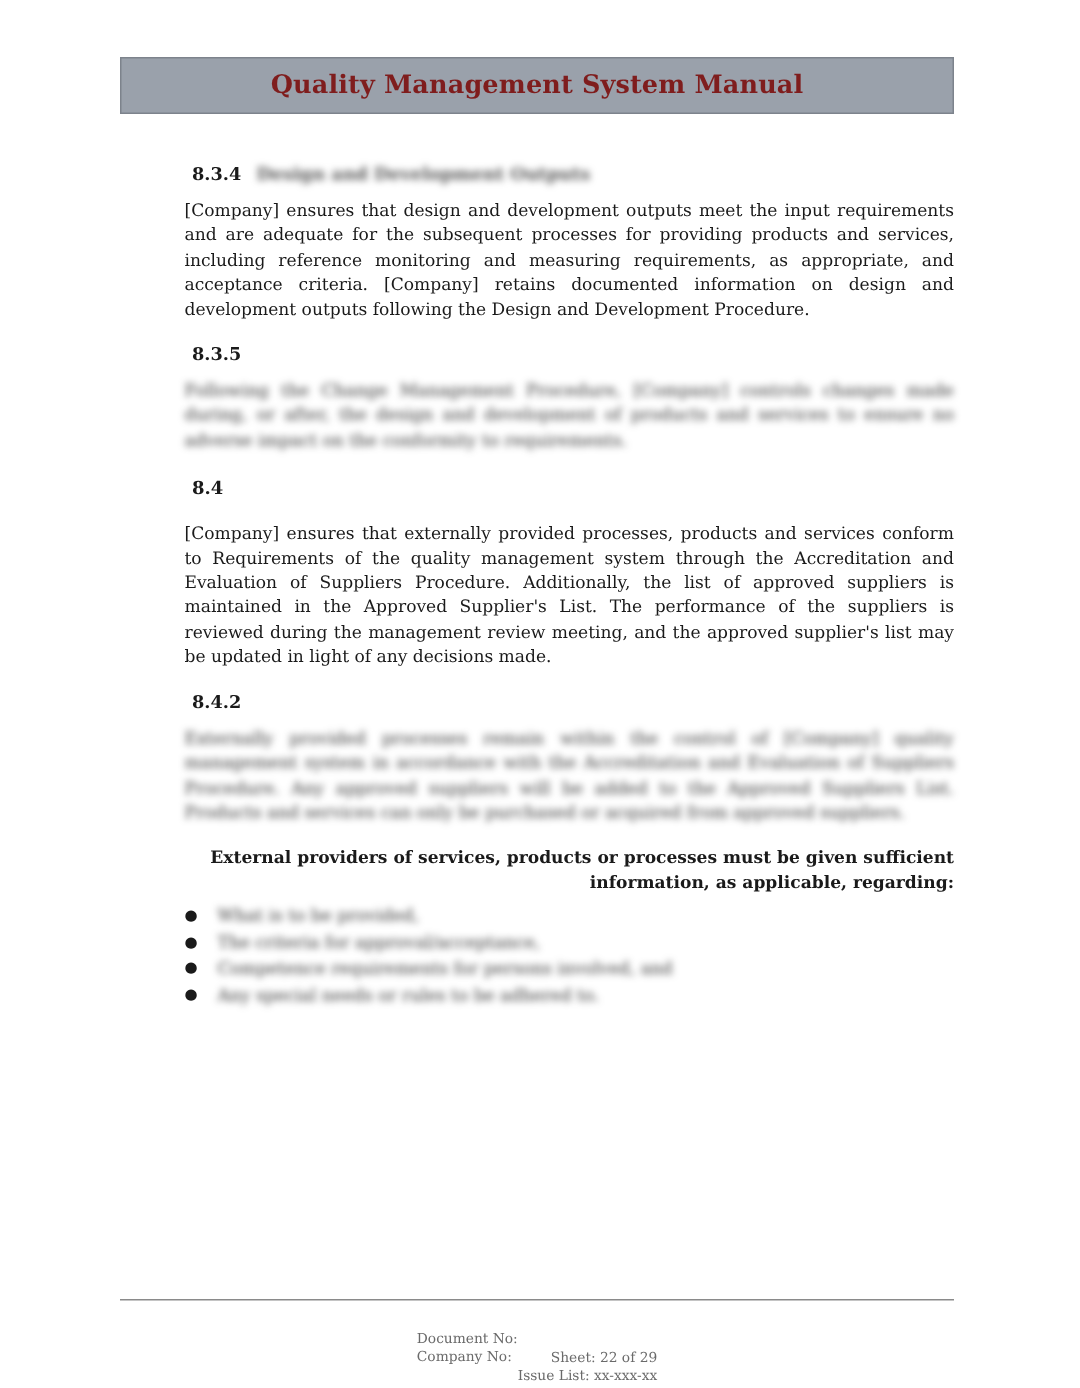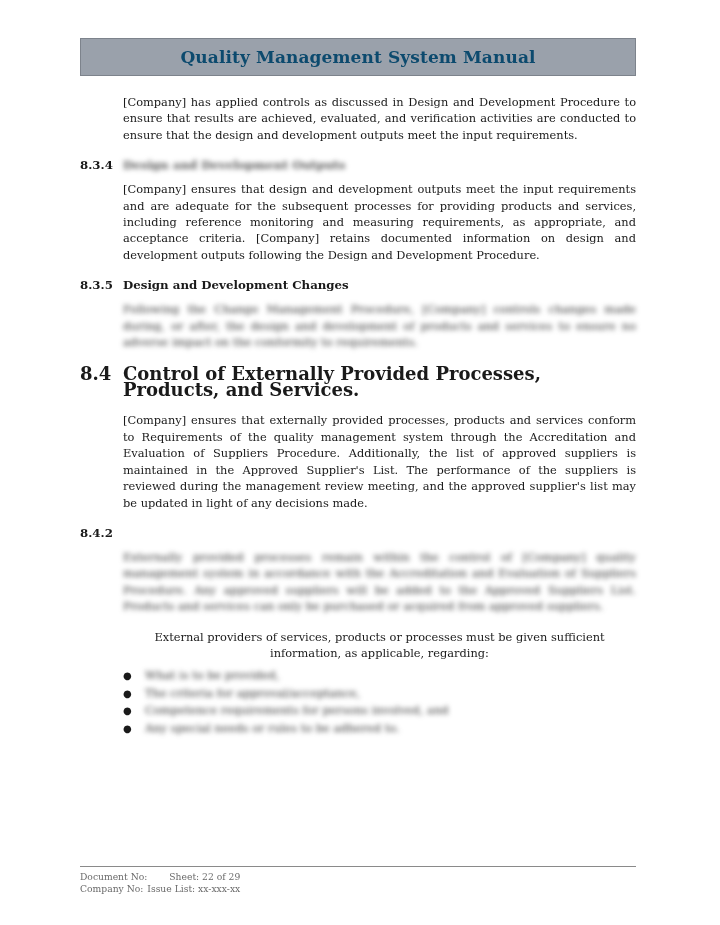--- a/index.html
+++ b/index.html
@@ -1,83 +1,80 @@
 <!DOCTYPE html>
 <html><head>
 <meta charset="utf-8">
 <style>
   html, body { margin: 0; padding: 0; background: #ffffff; }
   body { width: 720px; height: 925px; position: relative; overflow: hidden;
          font-family: "DejaVu Serif", "Liberation Serif", serif; color: #1a1a1a; }
   .header-bar { position: absolute; left: 80px; top: 38px; width: 556px; height: 38px;
     background: #9aa1ab; border: 1px solid #7d838c; box-sizing: border-box;
     display: flex; align-items: center; justify-content: center; }
-  .header-title { color: #0c4a6e; font-weight: bold; font-size: 17px; letter-spacing: 0.1px; }
+  .header-title { color: #7f1d1d; font-weight: bold; font-size: 17px; letter-spacing: 0.1px; }
   .content { position: absolute; left: 80px; top: 94px; width: 556px; }
   .para { margin-left: 43px; font-size: 11.4px; line-height: 16.4px; text-align: justify; }
   .blur { filter: blur(2.6px); color: #333; }
   .heading { display: flex; font-weight: bold; font-size: 11.8px; line-height: 16px; }
-  .heading .num { width: 43px; flex: none; }
+  .heading .num { width: 43px; flex: none; margin-left: 48px; }
   .heading .title.blur { color: #555; }
   .sec { margin-top: 14px; }
   .gap { margin-top: 8px; }
   ul.bullets { list-style: none; margin: 6px 0 0 43px; padding: 0; }
   ul.bullets li { display: flex; font-size: 11.4px; line-height: 17.5px; }
   .bullet-dot { width: 22px; flex: none; font-size: 10px; }
   .footer { position: absolute; left: 80px; top: 866px; width: 556px; border-top: 1px solid #8a8a8a;
-    padding-top: 4px; font-size: 9.2px; line-height: 12px; color: #6a6a6a;
-    display: flex; justify-content: flex-start; }
-  .footer .right { text-align: right; }
+    padding-top: 20px; font-size: 9.2px; line-height: 12px; color: #6a6a6a;
+    display: flex; justify-content: center; }
+  .footer .right { text-align: right; margin-top: 13px; }
 </style>
 </head>
 <body>
 
 <div class="header-bar">
   <span class="header-title">Quality Management System Manual</span>
 </div>
 
 <div class="content">
-  <p class="para" style="margin-top:0;margin-bottom:0;">[Company] has applied controls as discussed in Design and Development Procedure to ensure that results are achieved, evaluated, and verification activities are conducted to ensure that the design and development outputs meet the input requirements.</p>
 
   <div class="sec" style="margin-top:14px;">
     <div class="heading">
       <span class="num">8.3.4</span>
       <span class="title blur">Design and Development Outputs</span>
     </div>
     <p class="para gap" style="margin-bottom:0;">[Company] ensures that design and development outputs meet the input requirements and are adequate for the subsequent processes for providing products and services, including reference monitoring and measuring requirements, as appropriate, and acceptance criteria. [Company] retains documented information on design and development outputs following the Design and Development Procedure.</p>
   </div>
 
   <div class="sec">
     <div class="heading">
       <span class="num">8.3.5</span>
-      <span class="title">Design and Development Changes</span>
     </div>
     <p class="para gap blur" style="margin-bottom:0;">Following the Change Management Procedure, [Company] controls changes made during, or after, the design and development of products and services to ensure no adverse impact on the conformity to requirements.</p>
   </div>
 
   <div class="sec" style="margin-top:16px;">
-    <div class="heading" style="font-size:18px;">
+    <div class="heading" style="font-size:12px;flex-direction:column;">
       <span class="num">8.4</span>
-      <span class="title">Control of Externally Provided Processes, Products, and Services.</span>
     </div>
   </div>
 
   <div class="sec">
     <p class="para gap" style="margin-bottom:0;">[Company] ensures that externally provided processes, products and services conform to Requirements of the quality management system through the Accreditation and Evaluation of Suppliers Procedure. Additionally, the list of approved suppliers is maintained in the Approved Supplier's List. The performance of the suppliers is reviewed during the management review meeting, and the approved supplier's list may be updated in light of any decisions made.</p>
   </div>
 
   <div class="sec">
     <div class="heading">
       <span class="num">8.4.2</span>
     </div>
     <p class="para gap blur" style="margin-bottom:0;">Externally provided processes remain within the control of [Company] quality management system in accordance with the Accreditation and Evaluation of Suppliers Procedure. Any approved suppliers will be added to the Approved Suppliers List. Products and services can only be purchased or acquired from approved suppliers.</p>
   </div>
 
   <div class="sec">
-    <p class="para gap" style="margin-bottom:0;text-align:center;">External providers of services, products or processes must be given sufficient information, as applicable, regarding:</p>
+    <p class="para gap" style="margin-bottom:0;text-align:right;font-weight:bold;">External providers of services, products or processes must be given sufficient information, as applicable, regarding:</p>
     <ul class="bullets">
       <li>
         <span class="bullet-dot">●</span>
         <span class="blur">What is to be provided,</span>
       </li>
       <li>
         <span class="bullet-dot">●</span>
         <span class="blur">The criteria for approval/acceptance,</span>
       </li>
       <li>

